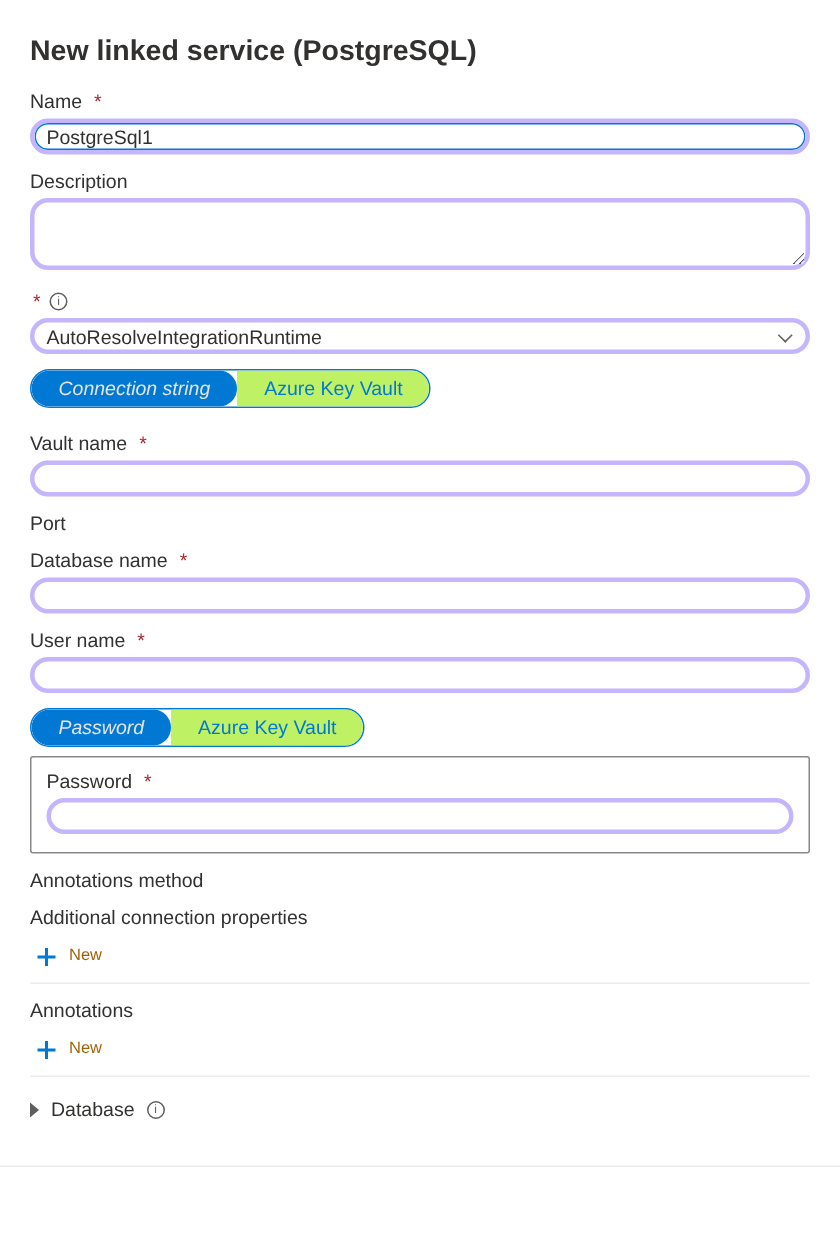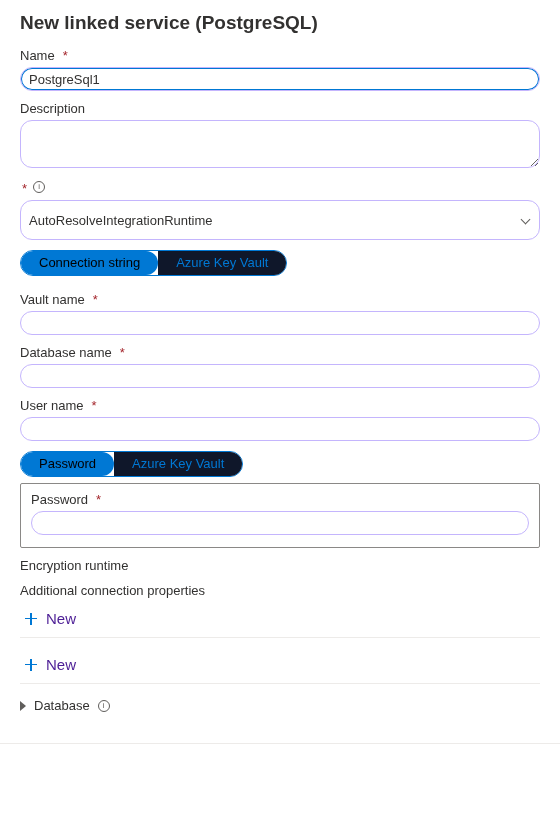--- a/index.html
+++ b/index.html
@@ -4,71 +4,71 @@
 <style>
   * { box-sizing: border-box; }
   html, body {
     margin: 0; padding: 0;
     font-family: "Segoe UI", -apple-system, sans-serif;
     font-size: 13px;
     color: #323130;
     background: #ffffff;
     width: 560px;
   }
-  .panel { padding: 12px 20px 14px 20px; }
+  .panel { padding: 24px 20px 14px 20px; }
   h1 { font-size: 19px; font-weight: 600; margin: 0 0 14px 0; }
-  .field-label { font-size: 13px; margin: 10px 0 4px 0; display: flex; align-items: flex-start; gap: 6px; }
+  .field-label { font-size: 13px; margin: 10px 0 4px 0; display: flex; align-items: center; gap: 6px; }
   .req { color: #a4262c; margin-left: 2px; }
   .info-icon {
     width: 12px; height: 12px; border: 1px solid #605e5c; border-radius: 50%;
     display: inline-flex; align-items: center; justify-content: center;
     font-size: 8px; color: #605e5c; line-height: 1;
   }
   input[type=text], textarea, .select {
     width: 100%;
-    border: 1px solid #c4b5fd;
+    border: 3px solid #c4b5fd;
     border-radius: 12px;
     font-family: inherit; font-size: 13px;
     padding: 4px 8px;
     background: #fff;
     color: #323130;
   }
   input[type=text] { height: 24px; }
   textarea { height: 48px; resize: both; }
   .name-input { border: 1px solid #0078d4; box-shadow: 0 0 0 1px #0078d4 inset; }
   .select {
-    height: 40px; display: flex; justify-content: space-between; align-items: center;
+    height: 24px; display: flex; justify-content: space-between; align-items: center;
     cursor: pointer;
   }
   .chevron {
     width: 10px; height: 10px; position: relative;
   }
   .chevron::before {
     content: ""; position: absolute; top: 1px; left: 1px;
     width: 6px; height: 6px; border-right: 1px solid #605e5c; border-bottom: 1px solid #605e5c;
     transform: rotate(45deg);
   }
   .pill-group {
     display: inline-flex; background: #fff;
     border: 1px solid #0078d4; border-radius: 14px;
     overflow: hidden; margin: 10px 0 6px 0;
   }
   .pill {
     padding: 4px 18px; font-size: 13px; cursor: pointer;
-    color: #0078d4; background: #0f172a; border: none;
+    color: #0078d4; background: #bef264; border: none;
     line-height: 16px;
   }
-  .pill.active { background: #0078d4; color: #000000; border-radius: 14px; }
+  .pill.active { background: #0078d4; color: #e5e5e5; border-radius: 14px; font-style: italic; }
   .password-box {
     border: 1px solid #8a8886; border-radius: 2px;
     padding: 8px 10px 12px 10px; margin-top: 0;
   }
   .add-new {
-    color: #4c1d95; display: inline-flex; align-items: center; gap: 8px;
-    padding: 8px 4px; cursor: pointer; font-size: 15px;
+    color: #a16207; display: inline-flex; align-items: flex-start; gap: 8px;
+    padding: 8px 4px; cursor: pointer; font-size: 11px;
   }
   .plus-icon {
     width: 14px; height: 14px; position: relative; display: inline-block;
   }
   .plus-icon::before, .plus-icon::after {
     content: ""; position: absolute; background: #0078d4;
   }
   .plus-icon::before { left: 6px; top: 1px; width: 1.5px; height: 12px; }
   .plus-icon::after { top: 6px; left: 1px; height: 1.5px; width: 12px; }
   .sec-divider { border: none; border-top: 1px solid #edebe9; margin: 2px 0 10px 0; }
@@ -121,20 +121,23 @@
   </div>
 
   
   <div class="field-label">
     <span>Vault name</span>
     <span class="req">*</span>
   </div>
   <input type="text" value="" style="">
 
   
+  <div class="field-label">
+    <span>Port</span>
+  </div>
 
   
   <div class="field-label">
     <span>Database name</span>
     <span class="req">*</span>
   </div>
   <input type="text" value="" style="">
 
   
   <div class="field-label">
@@ -152,34 +155,37 @@
   <div class="password-box">
     <div class="field-label" style="margin-top:0">
       <span>Password</span>
       <span class="req">*</span>
     </div>
     <input type="text" value="" style="">
   </div>
 
   
   <div class="field-label">
-    <span>Encryption runtime</span>
+    <span>Annotations method</span>
   </div>
 
   
   <div class="field-label" style="">
     <span>Additional connection properties</span>
   </div>
   <div class="add-new">
     <span class="plus-icon"></span>
     <span>New</span>
   </div>
   <hr class="sec-divider">
 
   
+  <div class="field-label">
+    <span>Annotations</span>
+  </div>
   <div class="add-new">
     <span class="plus-icon"></span>
     <span>New</span>
   </div>
   <hr class="sec-divider">
 
   
   <div class="advanced-row">
     <span class="tri-right"></span>
     <span>Database</span>

